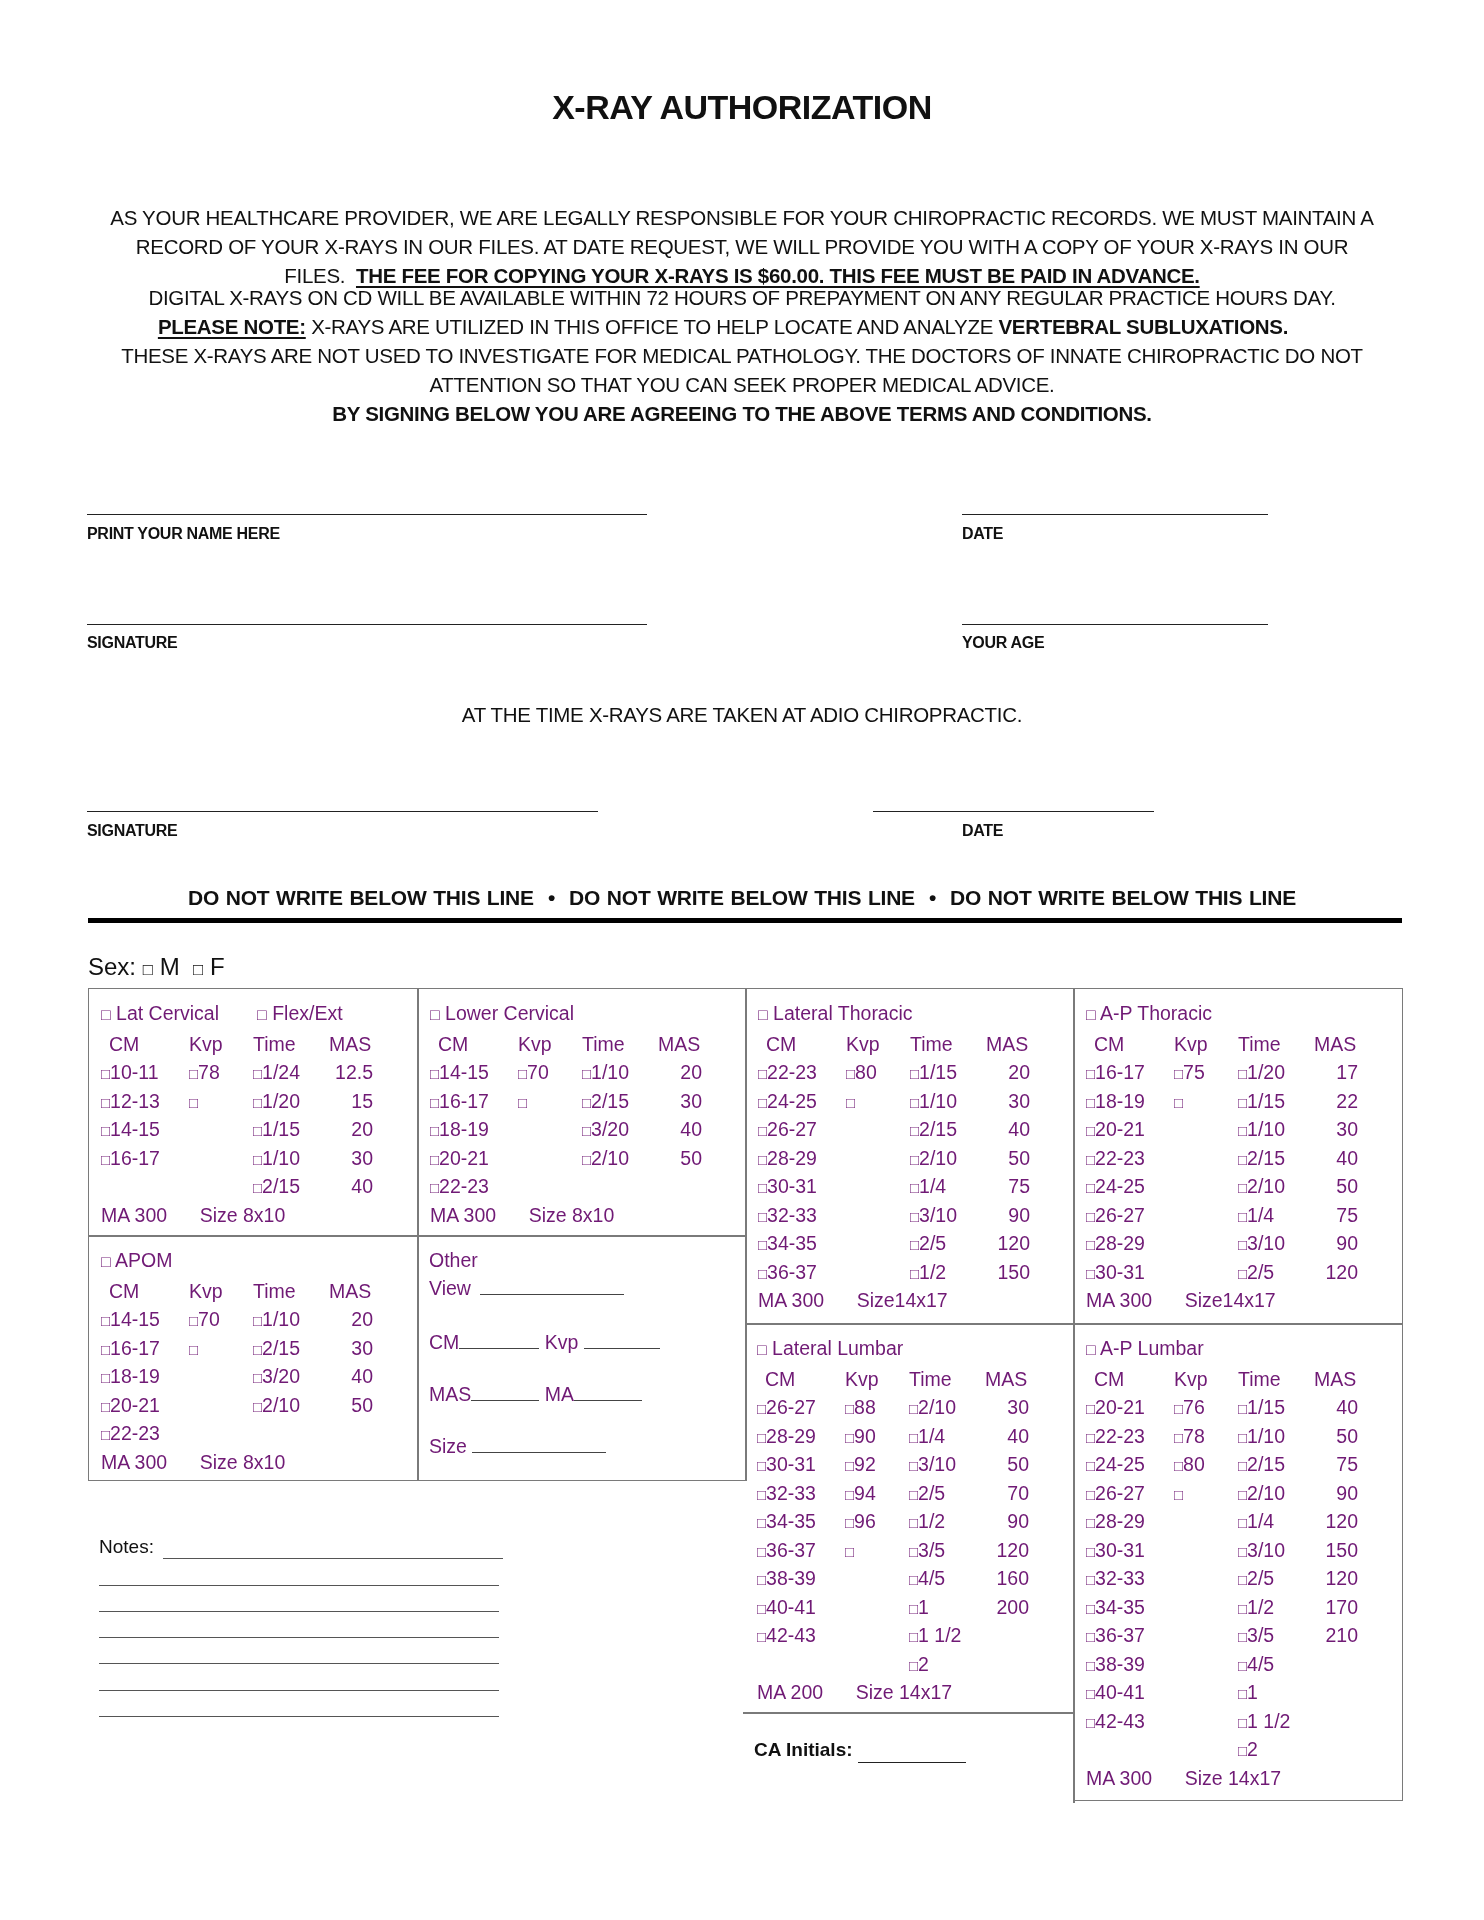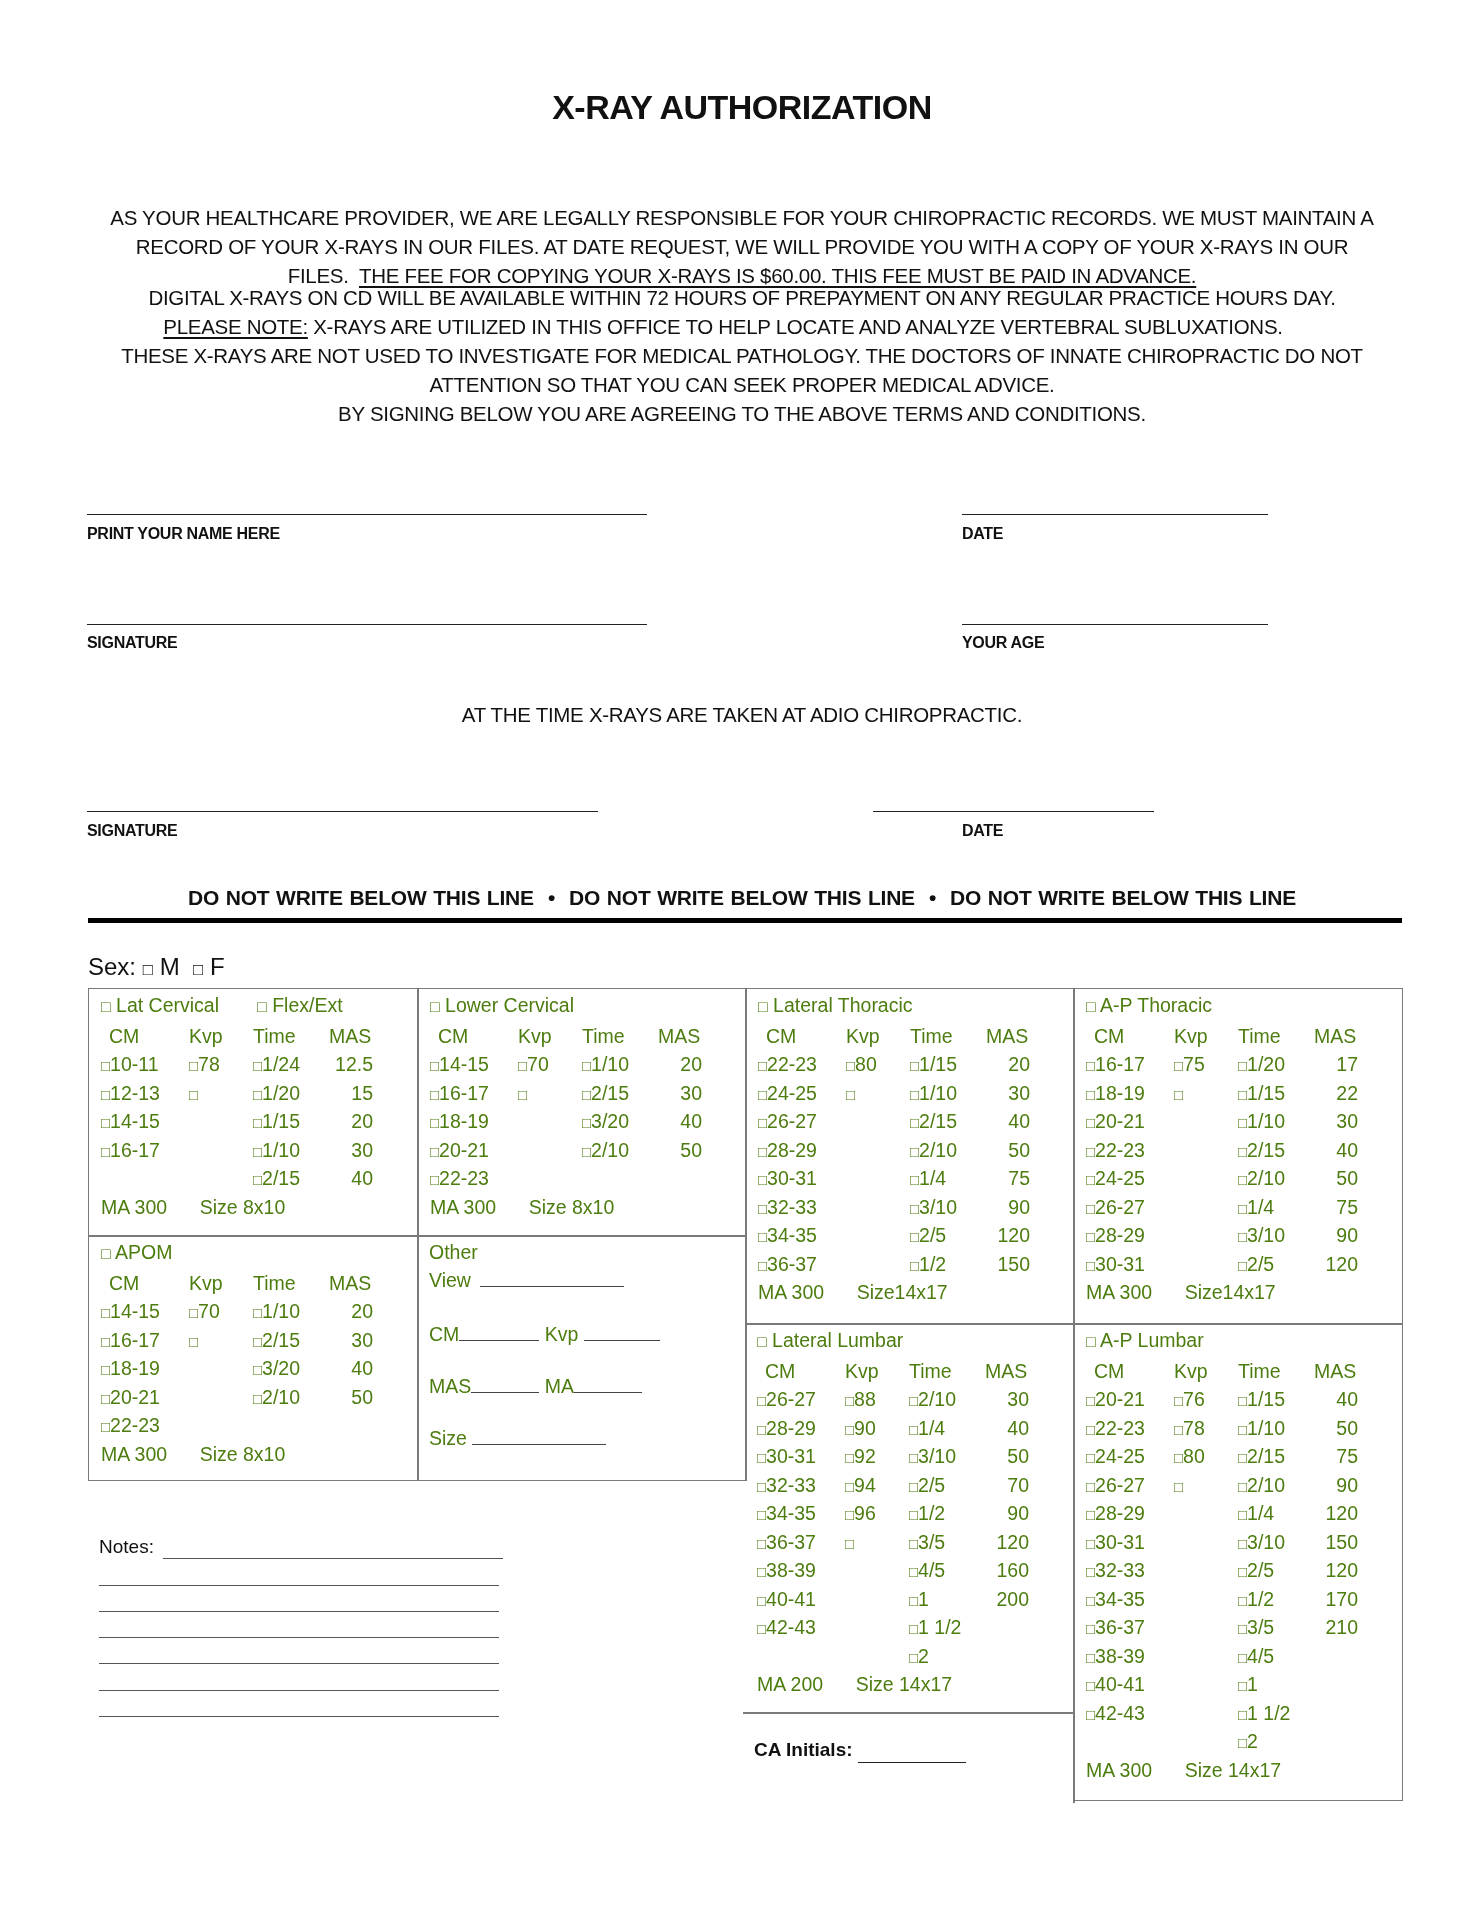--- a/index.html
+++ b/index.html
@@ -1,28 +1,28 @@
 <!DOCTYPE html>
 <html><head>
 <meta charset="utf-8">
 <style>
   html, body { margin:0; padding:0; background:#ffffff; }
   body { width:1484px; height:1920px; position:relative; overflow:hidden; color:#111; font-family:"Liberation Sans", sans-serif; }
   .abs { position:absolute; }
   .title { left:0; width:1484px; top:88px; text-align:center; font-weight:bold; font-size:34px; letter-spacing:-0.5px; }
   .para { left:60px; width:1364px; text-align:center; font-size:20.5px; line-height:29px; letter-spacing:-0.3px; }
-  .b { font-weight:normal; }
+  .b { font-weight:bold; }
   .u { text-decoration:underline; text-decoration-thickness:2px; text-underline-offset:3px; }
   .sigline { border-top:1.6px solid #222; height:0; }
   .lbl { font-size:16px; font-weight:bold; letter-spacing:-0.3px; }
   .dnw { left:0; width:1484px; top:886px; text-align:center; font-weight:bold; font-size:21px; letter-spacing:-0.2px; word-spacing:1px; }
   .dnw .dot { margin:0 14px; }
   .thick { left:88px; width:1314px; top:918px; height:5px; background:#000; }
   .sex { left:88px; top:953px; font-size:24px; }
-  .cell { position:absolute; border:1.5px solid #7a7a7a; box-sizing:border-box; padding:2px 0 0 12px; font-size:19.5px; line-height:28.5px; color:#4d7c0f; }
+  .cell { position:absolute; border:1.5px solid #7a7a7a; box-sizing:border-box; padding:10px 0 0 12px; font-size:19.5px; line-height:28.5px; color:#701a75; }
   .cell .hd { display:block; white-space:pre; }
   .row { display:flex; white-space:pre; height:28.5px; }
   .c1 { width:88px; }
   .c2 { width:64px; }
   .c3 { width:76px; }
   .c4 { width:60px; text-align:right; }
   .colhdr .c1 { padding-left:8px; box-sizing:border-box; }
   .foot { white-space:pre; margin-top:0; }
   .hline { background:#7a7a7a; height:1.5px; }
   .vline { background:#7a7a7a; width:1.5px; }

